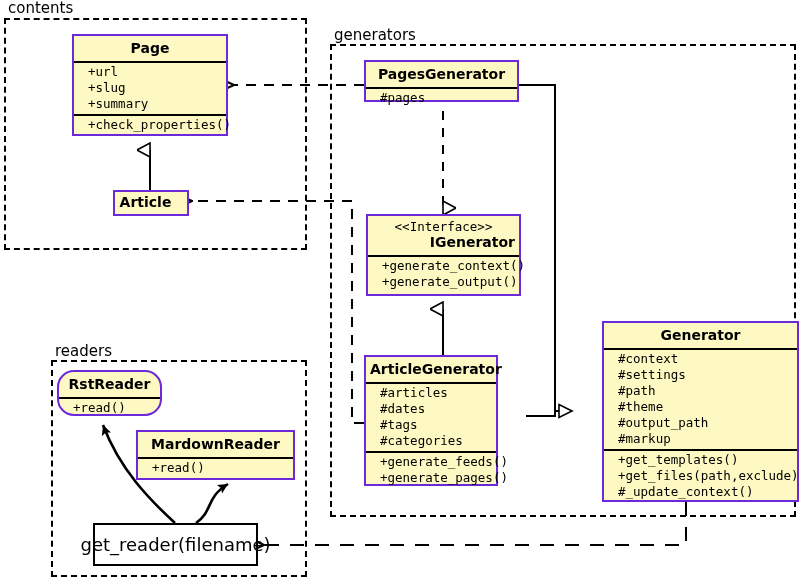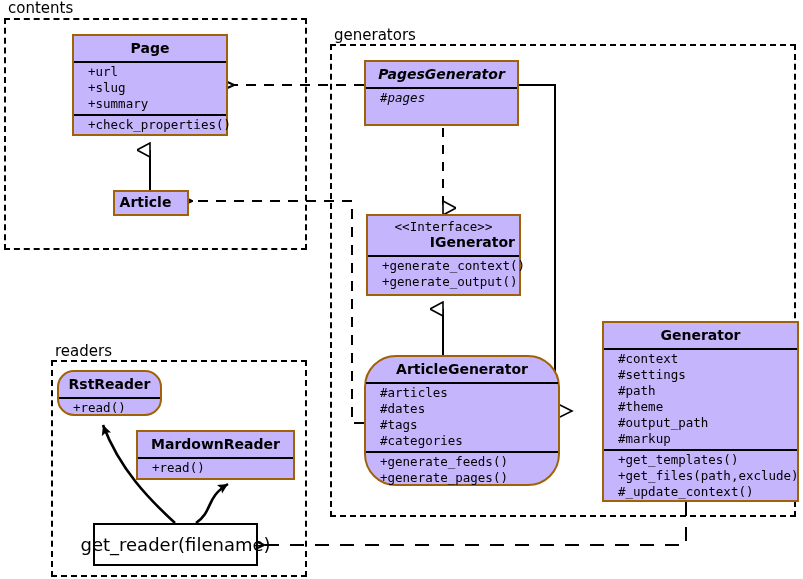--- a/index.html
+++ b/index.html
@@ -33,22 +33,22 @@
     background: #ffffff;
     padding: 0 2px;
     white-space: nowrap;
     line-height: 16px;
   }
 
   
   .umlbox {
     position: absolute;
     box-sizing: border-box;
-    border: 2px solid #a16207;
-    background: #c4b5fd;
+    border: 2px solid #6d28d9;
+    background: #fef9c3;
     z-index: 5;
   }
   .uml-name {
     font-family: "DejaVu Sans", sans-serif;
     font-weight: bold;
     font-size: 14px;
     text-align: center;
     padding: 4px 4px 5px 4px;
     color: #000;
     line-height: 16px;
@@ -179,37 +179,37 @@
     </div>
     <div class="uml-compartment">
       <div class="uml-item">+check_properties()</div>
     </div>
   </div>
 
   <div class="umlbox" style="left:113px; top:190px; width:76px; height:26px;">
     <div class="uml-name" style="padding:2px 15px 3px 4px;border-radius:7px;">Article</div>
   </div>
 
-  <div class="umlbox" style="left:364px; top:60px; width:155px; height:66px;font-style:italic;">
+  <div class="umlbox" style="left:364px; top:60px; width:155px; height:42px;">
     <div class="uml-name">PagesGenerator</div>
     <div class="uml-compartment">
       <div class="uml-item">#pages</div>
     </div>
   </div>
 
   <div class="umlbox" style="left:366px; top:214px; width:155px; height:82px;">
     <div class="uml-stereo">&lt;&lt;Interface&gt;&gt;</div>
     <div class="uml-name" style="padding:0 4px 5px 4px;text-align:right;">IGenerator</div>
     <div class="uml-compartment">
       <div class="uml-item">+generate_context()</div>
       <div class="uml-item">+generate_output()</div>
     </div>
   </div>
 
-  <div class="umlbox" style="left:364px; top:355px; width:196px; height:131px;border-radius:32px;">
+  <div class="umlbox" style="left:364px; top:355px; width:134px; height:131px;">
     <div class="uml-name">ArticleGenerator</div>
     <div class="uml-compartment">
       <div class="uml-item">#articles</div>
       <div class="uml-item">#dates</div>
       <div class="uml-item">#tags</div>
       <div class="uml-item">#categories</div>
     </div>
     <div class="uml-compartment">
       <div class="uml-item">+generate_feeds()</div>
       <div class="uml-item">+generate_pages()</div>

